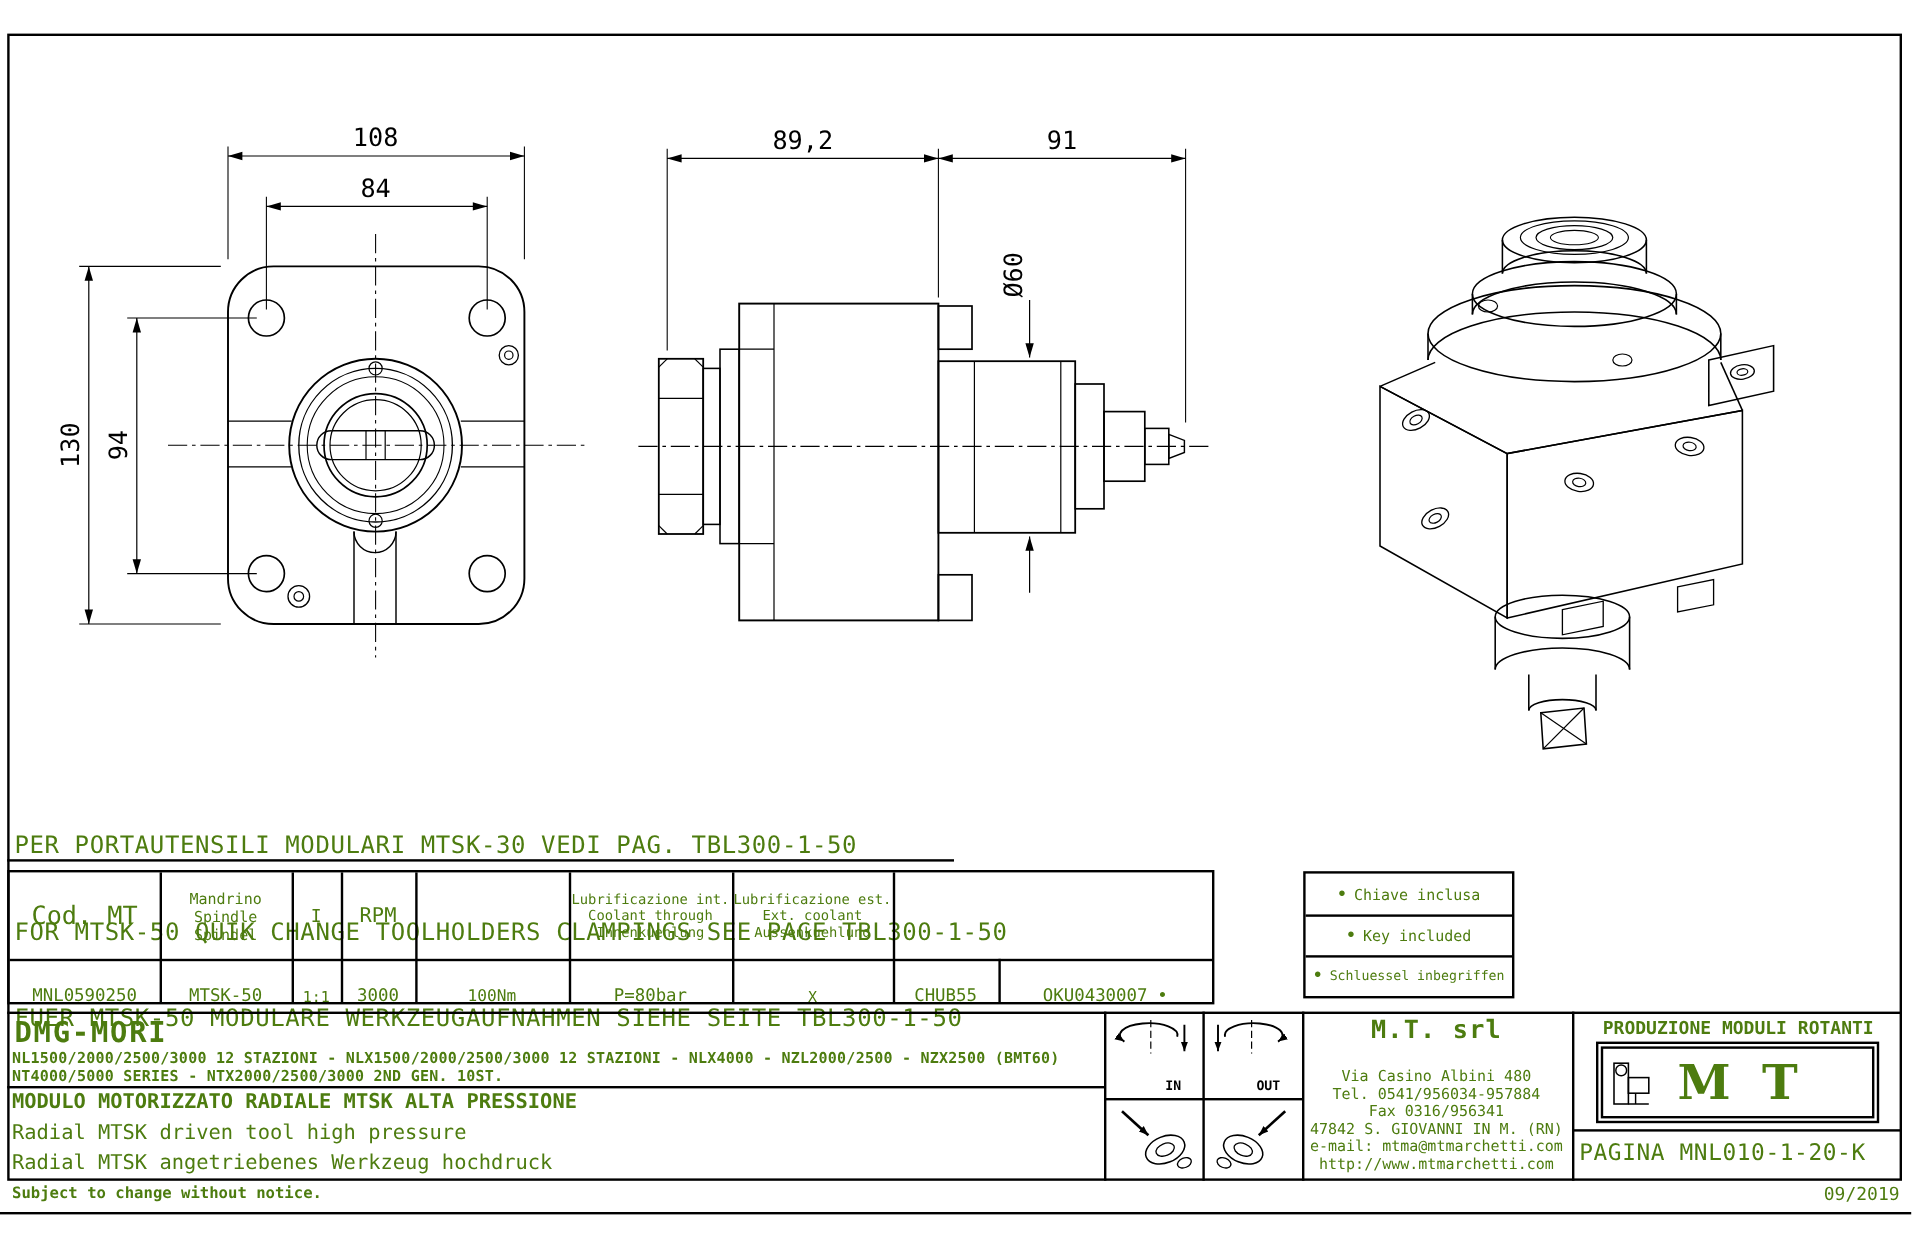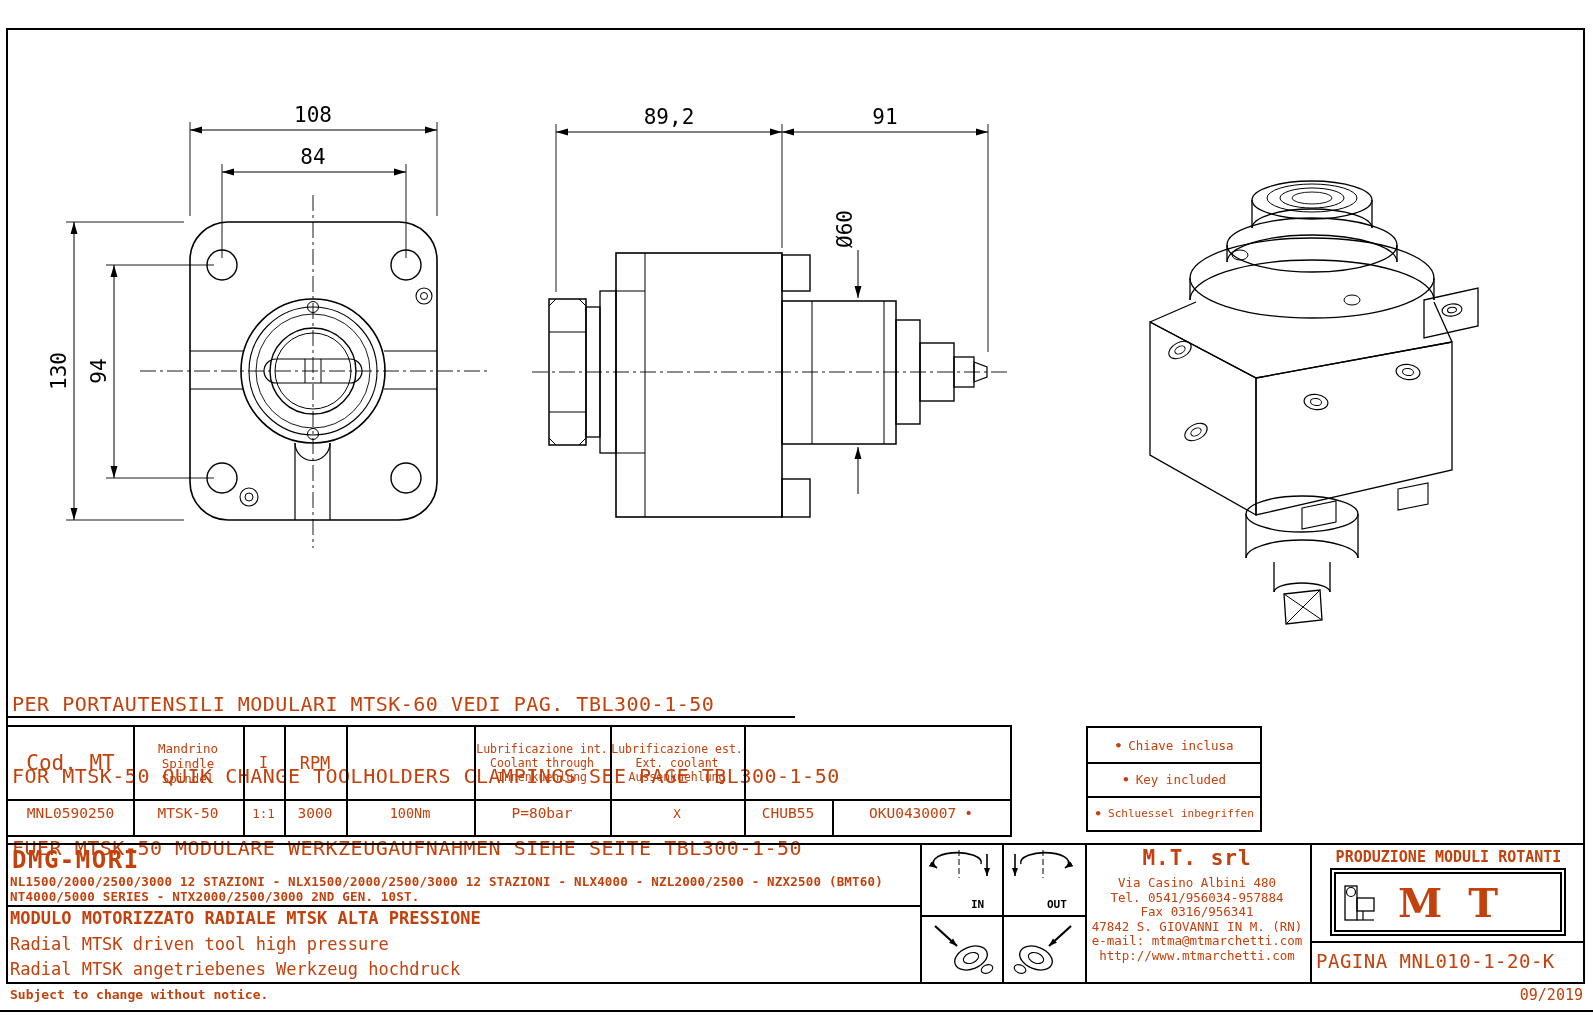--- a/index.html
+++ b/index.html
@@ -1,45 +1,45 @@
 <!DOCTYPE html>
 <html><head>
 <meta charset="utf-8">
 <style>
   *{margin:0;padding:0;box-sizing:border-box}
   html,body{background:#fff}
-  .page{position:relative;width:1593px;height:1034px;background:#fff;color:#c2410c;
+  .page{position:relative;width:1593px;height:1034px;background:#fff;color:#4d7c0f;
         font-family:"DejaVu Sans Mono",monospace;overflow:hidden}
   .abs{position:absolute}
   .t{position:absolute;white-space:pre}
   .ctr{display:flex;align-items:center;justify-content:center;text-align:center}
   .col{display:flex;flex-direction:column;align-items:center;justify-content:center;text-align:center}
   .frame{position:absolute;left:6px;top:28px;width:1579px;height:956px;border:2px solid #000}
   .hline{position:absolute;background:#000;height:2px}
   .vline{position:absolute;background:#000;width:2px}
   svg{display:block}
   svg text{font-family:"DejaVu Sans Mono",monospace;fill:#000}
   .dimtxt{font-size:21px}
   
   .notes{left:12px;top:644px;font-size:20px;line-height:24px;letter-spacing:.5px}
   
   .tbl{position:absolute;left:6px;top:725px;width:1006px;height:112px;border:2px solid #000}
   .tbl .vline,.tbl .hline{background:#000}
   .hdr{position:absolute;top:0;height:72px}
-  .dat{position:absolute;top:68px;height:36px;font-size:14.5px}
+  .dat{position:absolute;top:85px;height:36px;font-size:14.5px}
   
   .legend{position:absolute;left:1086px;top:726px;width:176px;height:106px;border:2px solid #000}
   .lrow{position:absolute;left:0;width:172px;height:34px;display:flex;align-items:center;justify-content:center;gap:6px}
   .lbul{font-size:13px;font-weight:bold}
   
   .brand{left:12px;top:846px;font-size:24px;letter-spacing:1.5px;font-weight:bold}
   .mach{left:10px;font-size:12.5px;font-weight:bold;letter-spacing:.2px}
   .mod{left:10px;font-size:17px}
   .company{position:absolute;left:1086px;top:846px;width:222px;text-align:center}
-  .company .nm{font-size:21px;font-weight:bold;letter-spacing:1px;margin-bottom:6px}
+  .company .nm{font-size:21px;font-weight:bold;letter-spacing:1px;margin-bottom:20px}
   .company .ln{font-size:12.5px;line-height:14.5px}
   .prod{left:1312px;top:848px;width:273px;text-align:center;font-size:15px;font-weight:bold}
   .logo-outer{position:absolute;left:1330px;top:868px;width:236px;height:68px;border:2px solid #000;padding:2px}
   .logo-inner{border:2px solid #000;width:100%;height:100%;display:flex;align-items:center;justify-content:center;position:relative}
   .logo-mt{font-family:"DejaVu Serif",serif;font-weight:bold;font-size:40px;letter-spacing:26px;text-indent:26px}
   .pagina{left:1316px;top:950px;font-size:19px;letter-spacing:.5px}
   .disc{left:10px;top:987px;font-size:13px;font-weight:bold}
   .date{position:absolute;right:10px;top:986px;font-size:15px;text-align:right}
   .inout{font-size:11px;font-weight:bold}
 </style>
@@ -219,21 +219,21 @@
       <line x1="1330" y1="562" x2="1330" y2="592"></line>
       <path d="M1274,592 A28,9 0 0 1 1330,592"></path>
 
       <polygon points="1284,594 1320,590 1322,620 1286,624"></polygon>
       <line x1="1284" y1="594" x2="1322" y2="620" stroke-width="1"></line>
       <line x1="1320" y1="590" x2="1286" y2="624" stroke-width="1"></line>
     </g>
   </svg>
 
   <div class="t notes">
-    <div>PER PORTAUTENSILI MODULARI MTSK-60 VEDI PAG. TBL300-1-50</div>
+    <div>PER PORTAUTENSILI MODULARI MTSK-30 VEDI PAG. TBL300-1-50</div>
     <div>FOR MTSK-50 QUIK CHANGE TOOLHOLDERS CLAMPINGS SEE PAGE TBL300-1-50</div>
     <div>FUER MTSK-50 MODULARE WERKZEUGAUFNAHMEN SIEHE SEITE TBL300-1-50</div>
   </div>
   <div class="hline" style="left:6px;top:716px;width:789px"></div>
 
   <div class="tbl">
 
     <div class="hline" style="left:0;top:72px;width:1002px"></div>
     <div class="vline" style="left:125px;top:0;height:108px"></div>
     <div class="vline" style="left:235px;top:0;height:108px"></div>

